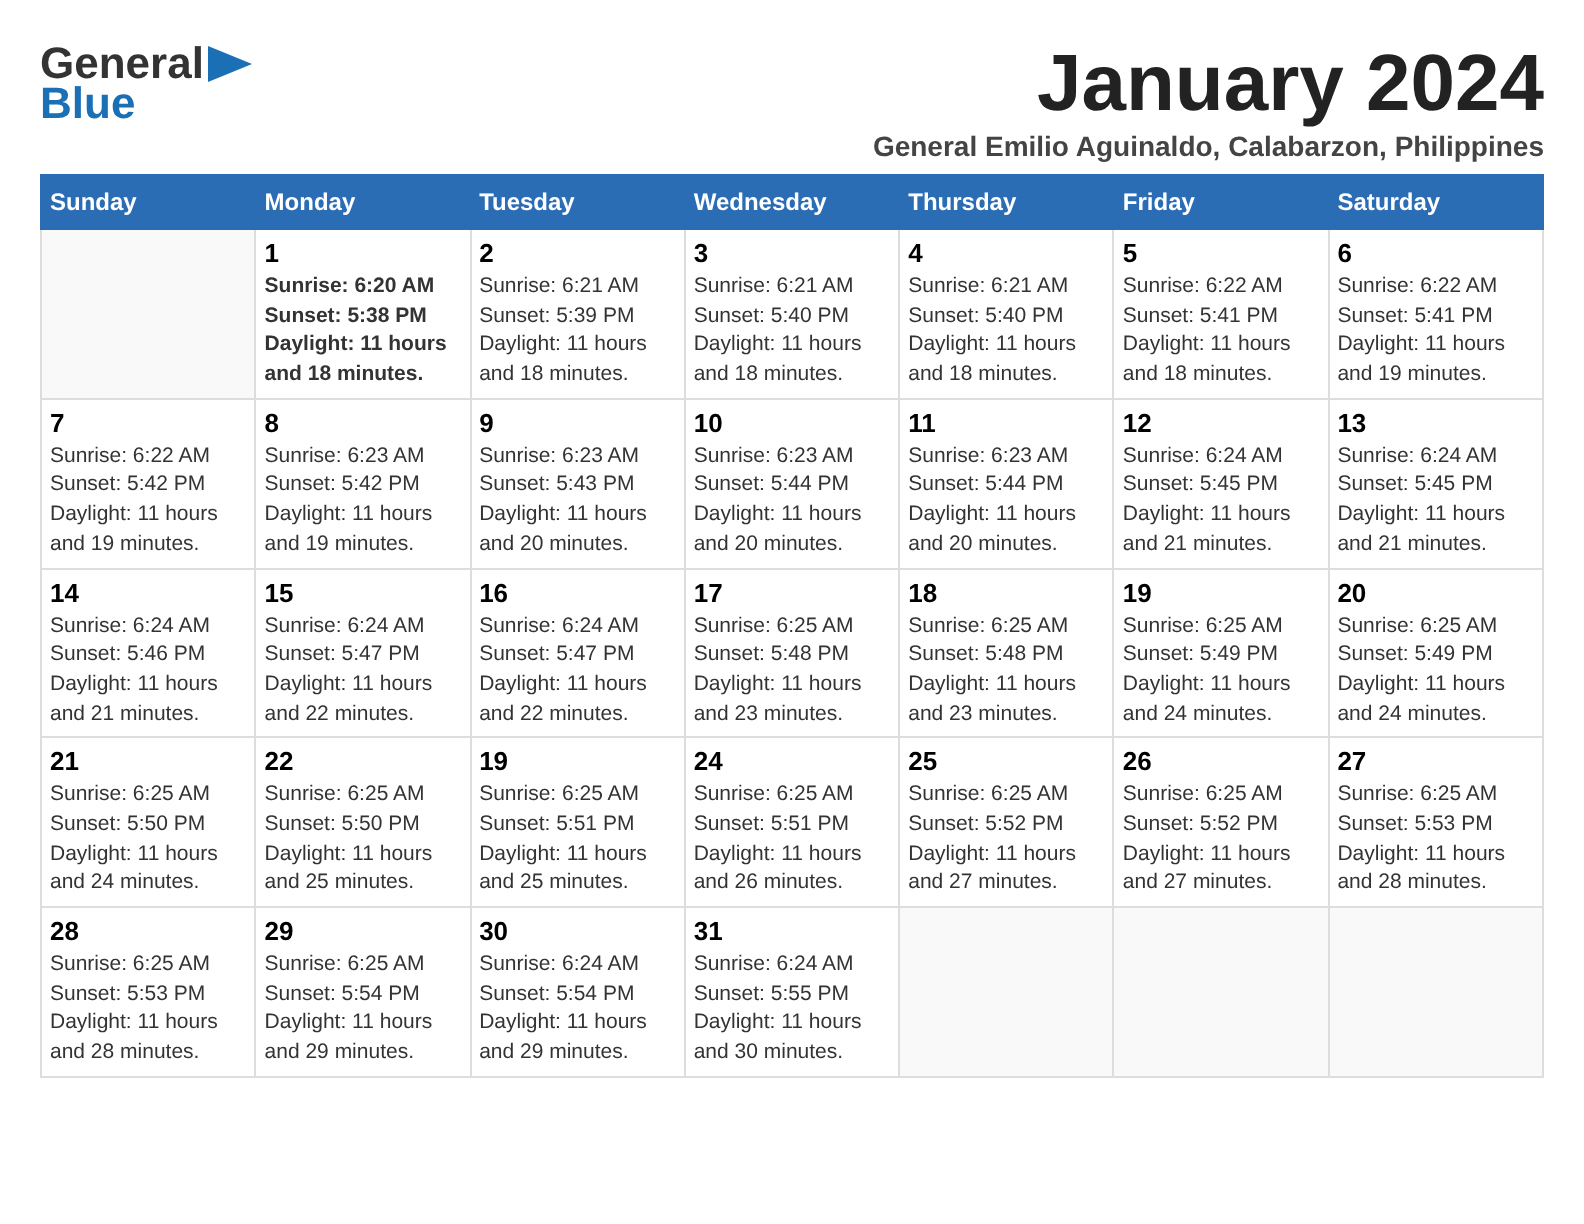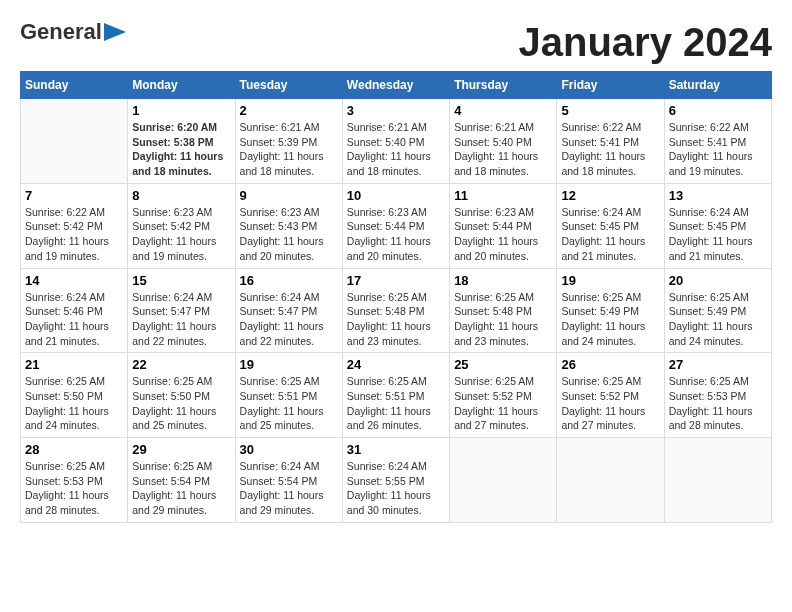--- a/index.html
+++ b/index.html
@@ -78,23 +78,25 @@
 <body>
 
 <div class="header">
   <div class="logo-wrapper">
     <div style="display:flex; align-items:center; gap:2px;">
       <span style="font-size:22px; font-weight:bold; color:#333;">General</span>
       <svg width="22" height="18" viewBox="0 0 22 18">
         <polygon points="0,0 22,9 0,18" fill="#1a6fb5"></polygon>
       </svg>
     </div>
+    <span style="font-size:22px; font-weight:bold; color:#1a6fb5; margin-top:-4px;">Blue</span>
   </div>
   <div class="title-block">
     <div class="month-title">January 2024</div>
+    <div class="subtitle">General Emilio Aguinaldo, Calabarzon, Philippines</div>
   </div>
 </div>
 
 <table>
   <thead>
     <tr>
     <th>Sunday</th>
         <th>Monday</th>
         <th>Tuesday</th>
         <th>Wednesday</th>

